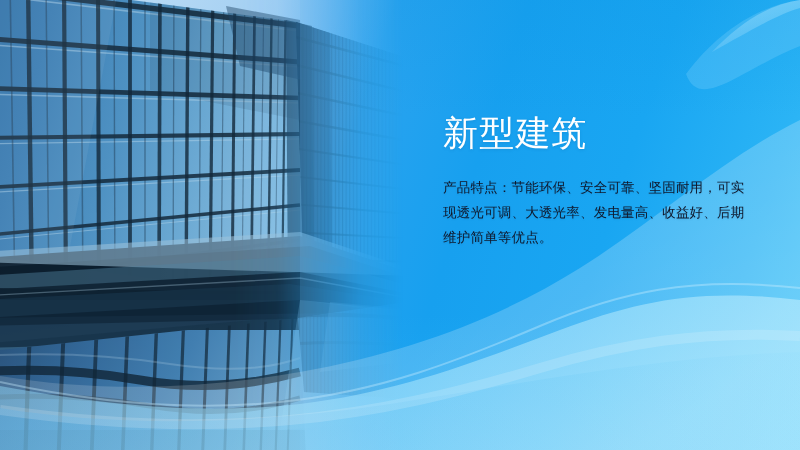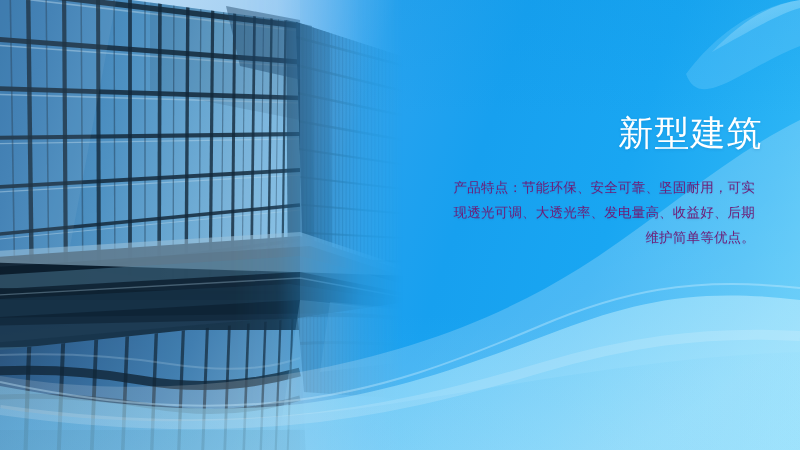--- a/index.html
+++ b/index.html
@@ -11,21 +11,20 @@
     font-family: "Liberation Sans", "DejaVu Sans", sans-serif;
   }
 
   
   .banner {
     position: relative;
     width: 800px;
     height: 450px;
     overflow: hidden;
     background: #1fa5ee;
-    text-align: right;
   }
 
   
   .bg-gradient {
     position: absolute;
     inset: 0;
     background:
       linear-gradient(108deg,
         #b9dcf5 0%,
         #9ccdf2 14%,
@@ -98,21 +97,21 @@
     letter-spacing: 1.2px;
     text-shadow: 0 1px 3px rgba(10,80,140,0.18);
     white-space: nowrap;
   }
   .headline .line-2 {
     display: block;
   }
   .subcopy {
     margin-top: 22px;
     width: 312px;
-    color: #701a75;
+    color: #0f172a;
     font-size: 13.5px;
     font-weight: 400;
     line-height: 25px;
     letter-spacing: 0.2px;
     text-shadow: 0 1px 2px rgba(10,80,140,0.14);
   }
 </style>
 </head>
 <body>
 

